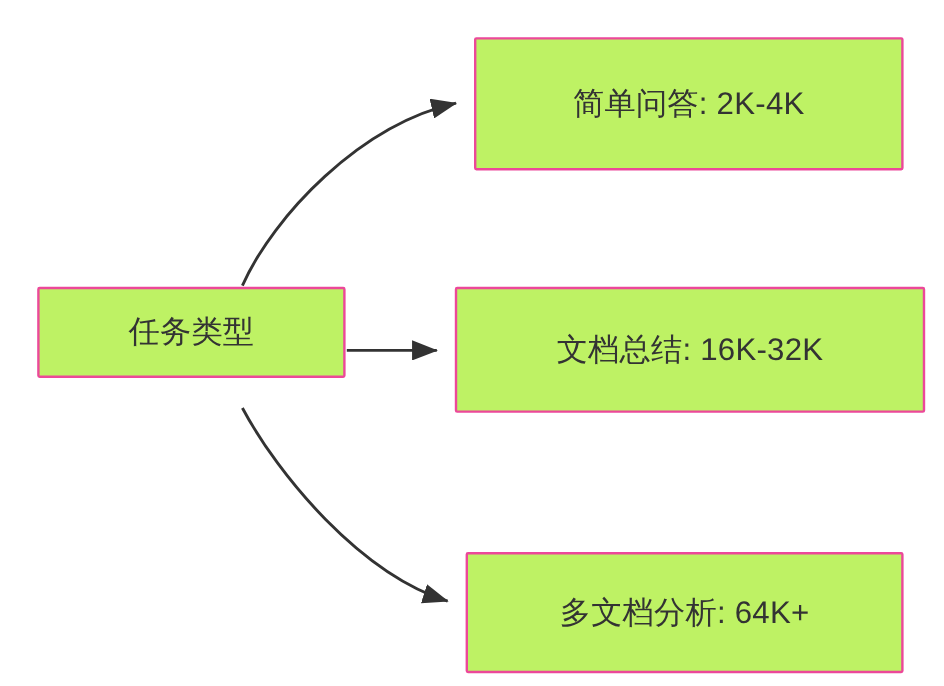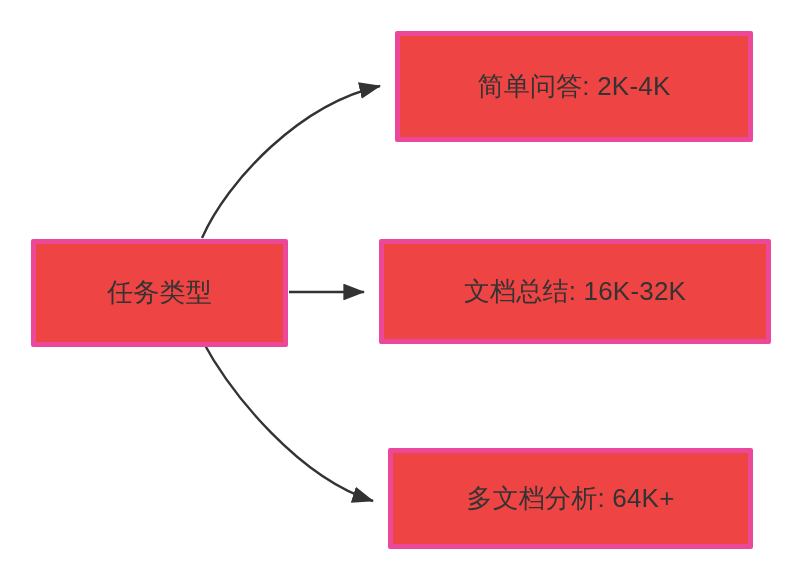--- a/index.html
+++ b/index.html
@@ -29,44 +29,44 @@
     left: 0;
     top: 0;
     width: 787px;
     height: 572px;
     pointer-events: none;
   }
 
   .node {
     position: absolute;
     box-sizing: border-box;
-    background: #ef4444;
-    border: 5px solid #ec4899;
+    background: #bef264;
+    border: 2px solid #ec4899;
     border-radius: 2px;
     display: flex;
     align-items: center;
     justify-content: center;
     z-index: 2;
   }
 
   .node-label {
     color: #333333;
     font-size: 26px;
     line-height: 1.2;
     letter-spacing: 0.2px;
     white-space: nowrap;
     text-align: center;
     font-family: "Liberation Sans", "DejaVu Sans", sans-serif;
   }
 
   
-  #node-root      { left: 31px;  top: 239px; width: 257px; height: 108px; }
+  #node-root      { left: 31px;  top: 239px; width: 257px; height: 76px; }
   #node-simple-qa { left: 395px; top: 31px;  width: 358px; height: 111px; }
   #node-doc-sum   { left: 379px; top: 239px; width: 392px; height: 105px; }
-  #node-multi-doc { left: 388px; top: 448px; width: 365px; height: 101px; }
+  #node-multi-doc { left: 388px; top: 460px; width: 365px; height: 101px; }
 </style>
 </head>
 <body>
 
 <div id="diagram-canvas">
 
   <svg id="edge-layer" viewBox="0 0 787 572">
     <defs>
       <marker id="arrowhead" markerWidth="9" markerHeight="7" refX="8.6" refY="3.5" orient="auto" markerUnits="strokeWidth">
         <polygon points="0 0, 9 3.5, 0 7" fill="#333333"></polygon>

